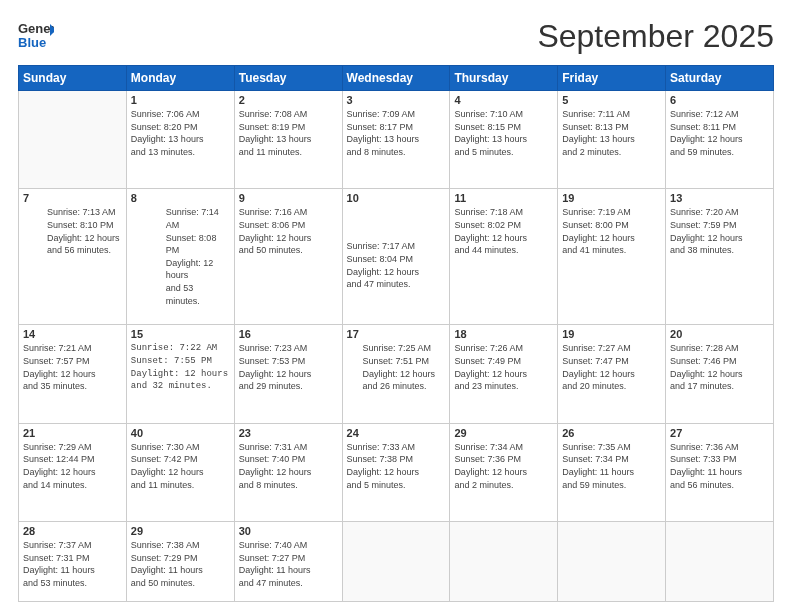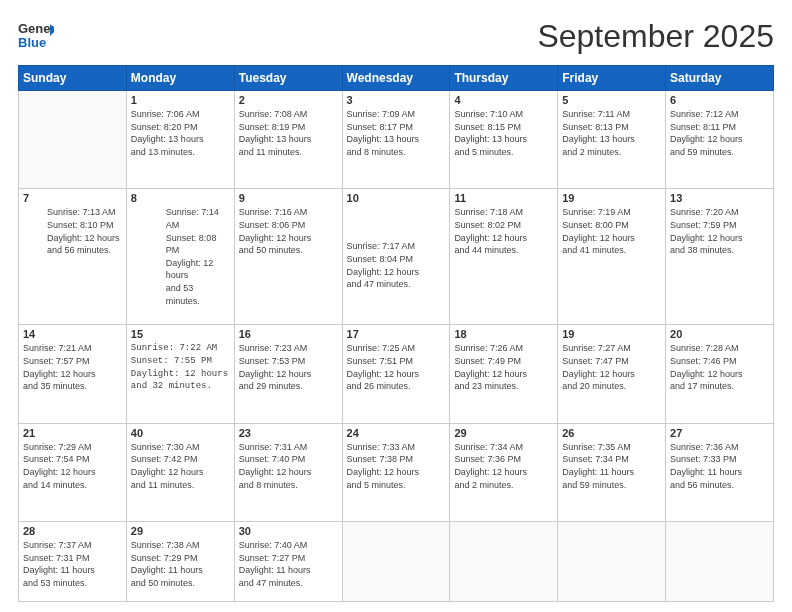--- a/index.html
+++ b/index.html
@@ -227,21 +227,21 @@
           </td>
           <td>
             <span class="day-num">16</span>
             <div class="day-info" style="white-space: pre-line;">Sunrise: 7:23 AM
 Sunset: 7:53 PM
 Daylight: 12 hours
 and 29 minutes.</div>
           </td>
           <td>
             <span class="day-num">17</span>
-            <div class="day-info" style="white-space: pre-line;">Sunrise: 7:25 AM
+            <div class="day-info" style="white-space: pre-line; margin-left: 16px;">Sunrise: 7:25 AM
 Sunset: 7:51 PM
 Daylight: 12 hours
 and 26 minutes.</div>
           </td>
           <td>
             <span class="day-num">18</span>
             <div class="day-info" style="white-space: pre-line;">Sunrise: 7:26 AM
 Sunset: 7:49 PM
 Daylight: 12 hours
 and 23 minutes.</div>
@@ -258,21 +258,21 @@
             <div class="day-info" style="white-space: pre-line;">Sunrise: 7:28 AM
 Sunset: 7:46 PM
 Daylight: 12 hours
 and 17 minutes.</div>
           </td>
         </tr>
         <tr>
           <td>
             <span class="day-num">21</span>
             <div class="day-info" style="white-space: pre-line;">Sunrise: 7:29 AM
-Sunset: 7:54 PM
+Sunset: 12:44 PM
 Daylight: 12 hours
 and 14 minutes.</div>
           </td>
           <td>
             <span class="day-num">40</span>
             <div class="day-info" style="white-space: pre-line;">Sunrise: 7:30 AM
 Sunset: 7:42 PM
 Daylight: 12 hours
 and 11 minutes.</div>
           </td>

